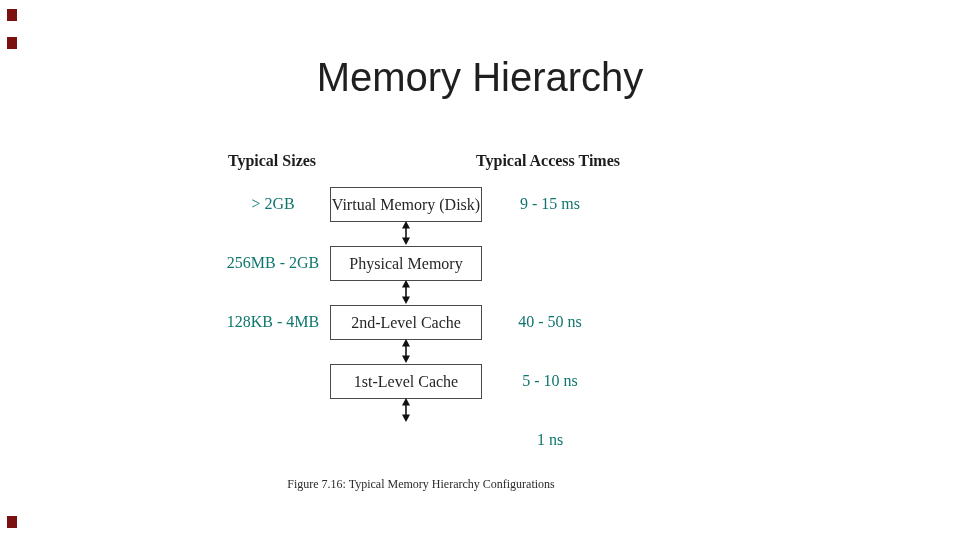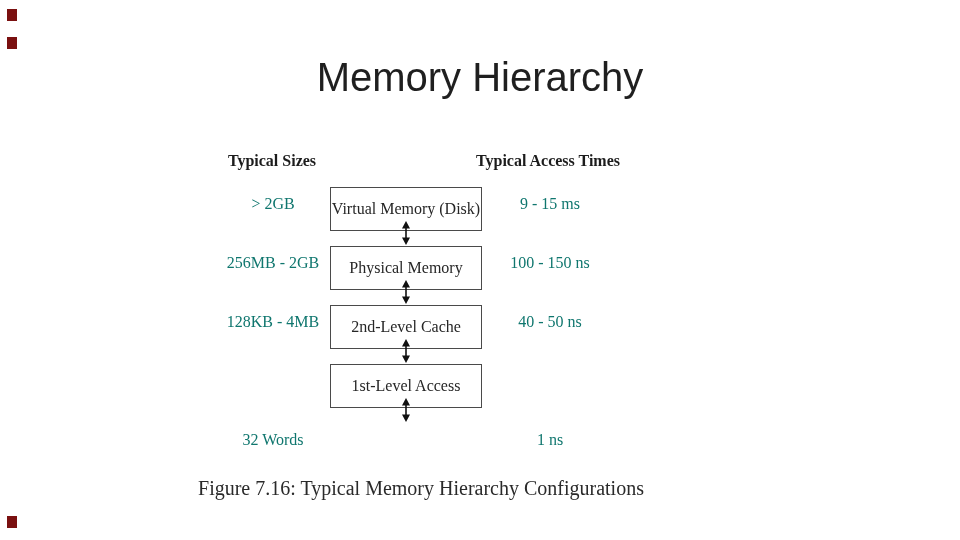--- a/index.html
+++ b/index.html
@@ -30,33 +30,33 @@
   .hdr-times{left:458px;width:180px;}
 
   .cell-label{
     position:absolute;width:160px;height:34px;line-height:34px;text-align:center;
     font-size:16px;color:#0f766e;white-space:nowrap;
   }
   .size-label{left:193px;}
   .time-label{left:468px;width:164px;}
 
   .mem-box{
-    position:absolute;left:330px;width:152px;height:44px;box-sizing:border-box;
+    position:absolute;left:330px;width:152px;height:35px;box-sizing:border-box;
     border:1px solid #4a4a4a;background:#ffffff;
     display:flex;align-items:center;justify-content:center;
     font-size:16px;color:#262626;white-space:nowrap;
   }
   .row0{top:179px;} .row1{top:238px;} .row2{top:297px;} .row3{top:356px;} .row4{top:415px;}
 
   .arrow{position:absolute;left:400px;width:12px;height:24px;}
   .arr0{top:213px;} .arr1{top:272px;} .arr2{top:331px;} .arr3{top:390px;}
 
   .fig-caption{
     position:absolute;top:469px;left:180px;width:482px;text-align:center;
-    font-size:20px;color:#2a2a2a;white-space:nowrap;
+    font-size:12px;color:#2a2a2a;white-space:nowrap;
   }
 </style>
 </head>
 <body>
 
 <div class="accent-sq sq1"></div>
 <div class="accent-sq sq2"></div>
 <div class="accent-sq sq3"></div>
 
 <div class="slide-title">Memory Hierarchy</div>
@@ -75,47 +75,46 @@
   <svg class="arrow arr0" viewBox="0 0 12 24">
     <line x1="6" y1="5" x2="6" y2="19" stroke="#111" stroke-width="1.6"></line>
     <polygon points="6,0 2,7.5 10,7.5" fill="#111"></polygon>
     <polygon points="6,24 2,16.5 10,16.5" fill="#111"></polygon>
   </svg>
 
   <div class="cell-label size-label row1">256MB - 2GB</div>
   <div class="mem-box row1">
     <span>Physical Memory</span>
   </div>
-  <div class="cell-label time-label row1">100 - 150 ns</div>
 
   <svg class="arrow arr1" viewBox="0 0 12 24">
     <line x1="6" y1="5" x2="6" y2="19" stroke="#111" stroke-width="1.6"></line>
     <polygon points="6,0 2,7.5 10,7.5" fill="#111"></polygon>
     <polygon points="6,24 2,16.5 10,16.5" fill="#111"></polygon>
   </svg>
 
   <div class="cell-label size-label row2">128KB - 4MB</div>
   <div class="mem-box row2">
     <span>2nd-Level Cache</span>
   </div>
   <div class="cell-label time-label row2">40 - 50 ns</div>
 
   <svg class="arrow arr2" viewBox="0 0 12 24">
     <line x1="6" y1="5" x2="6" y2="19" stroke="#111" stroke-width="1.6"></line>
     <polygon points="6,0 2,7.5 10,7.5" fill="#111"></polygon>
     <polygon points="6,24 2,16.5 10,16.5" fill="#111"></polygon>
   </svg>
 
   <div class="mem-box row3">
-    <span>1st-Level Access</span>
+    <span>1st-Level Cache</span>
   </div>
+  <div class="cell-label time-label row3">5 - 10 ns</div>
 
   <svg class="arrow arr3" viewBox="0 0 12 24">
     <line x1="6" y1="5" x2="6" y2="19" stroke="#111" stroke-width="1.6"></line>
     <polygon points="6,0 2,7.5 10,7.5" fill="#111"></polygon>
     <polygon points="6,24 2,16.5 10,16.5" fill="#111"></polygon>
   </svg>
 
-  <div class="cell-label size-label row4">32 Words</div>
   <div class="cell-label time-label row4">1 ns</div>
 
   <div class="fig-caption">Figure 7.16: Typical Memory Hierarchy Configurations</div>
 </div>
 
 </body></html>

